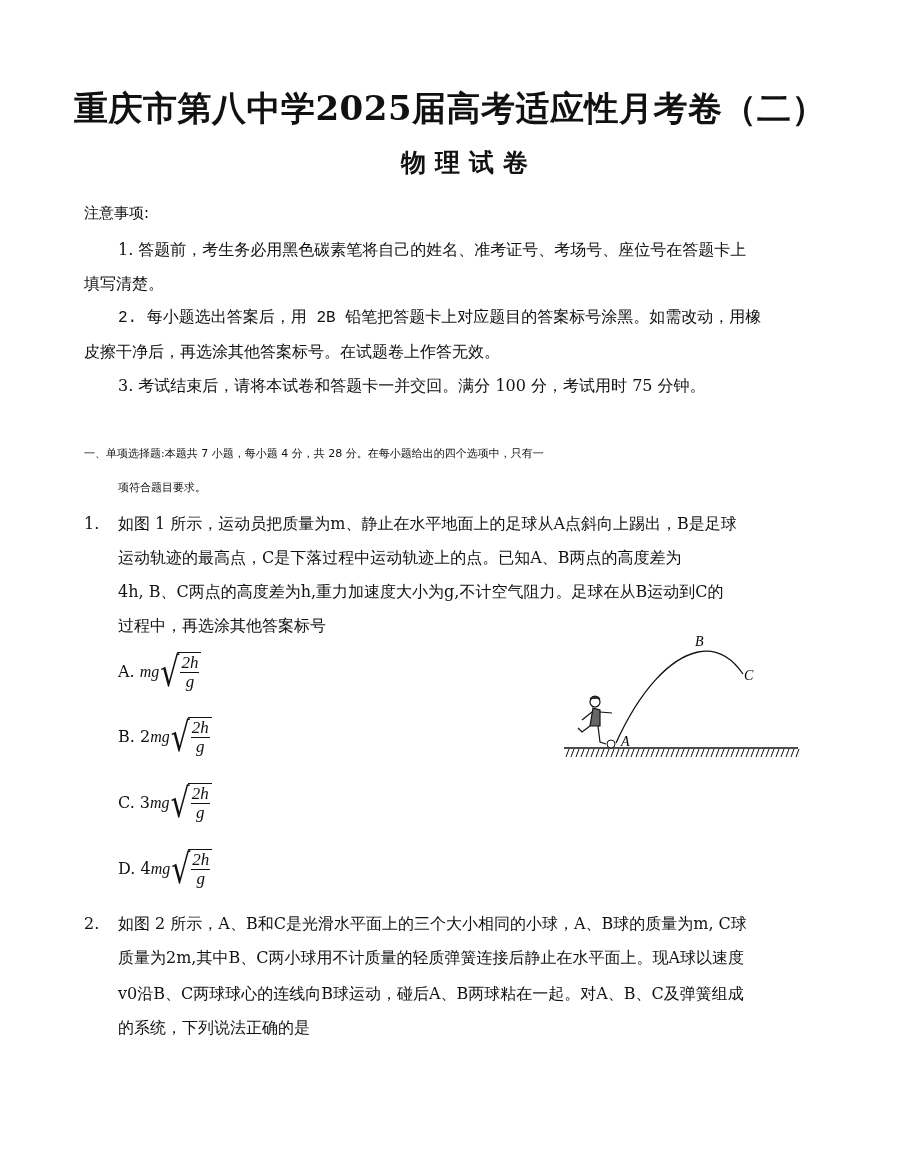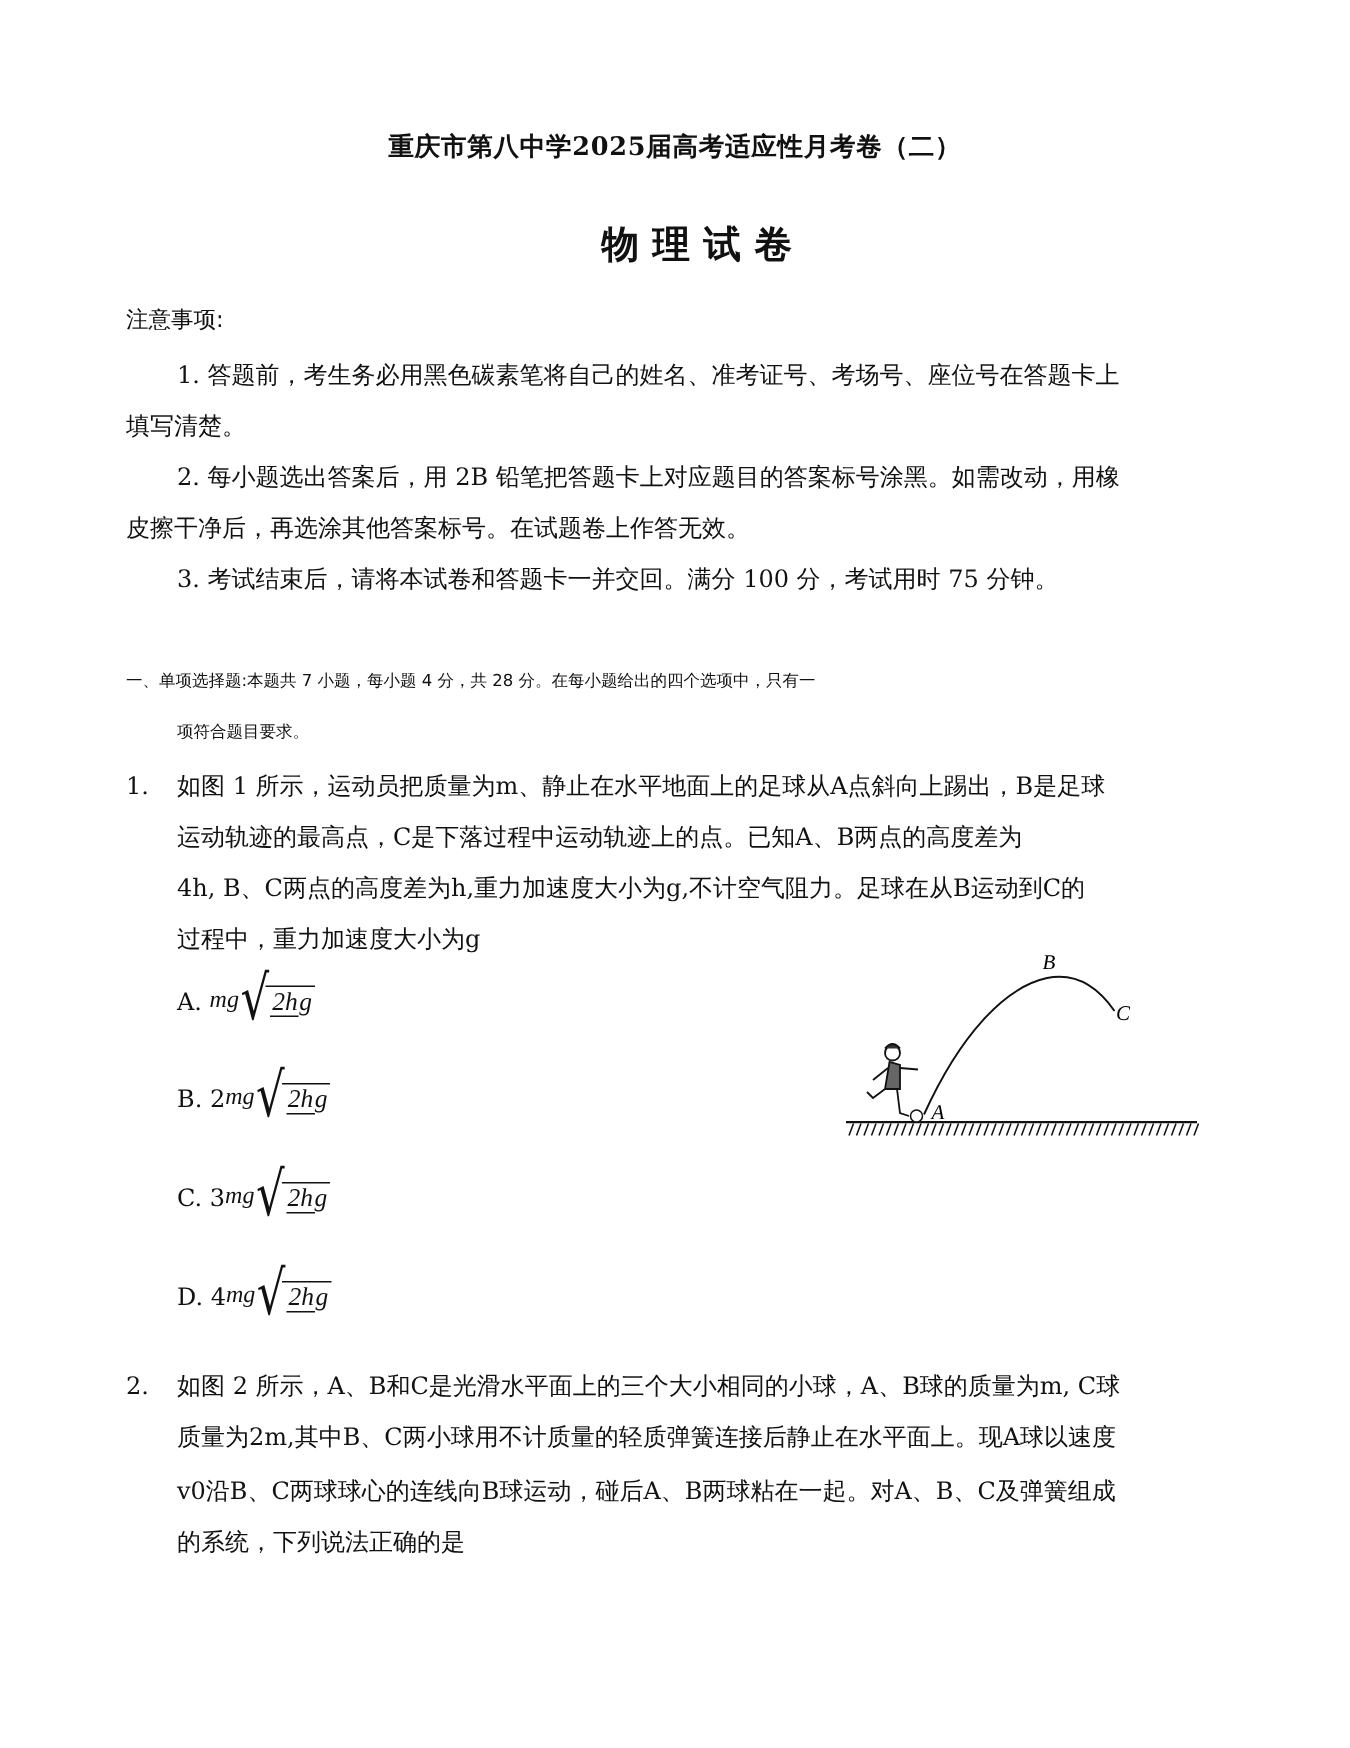--- a/index.html
+++ b/index.html
@@ -1,51 +1,51 @@
 <!DOCTYPE html>
 <html><head>
 <meta charset="utf-8">
 <style>
   html, body { margin: 0; padding: 0; background: #ffffff; }
   body { width: 900px; height: 1165px; position: relative; overflow: hidden;
          font-family: "DejaVu Serif", "Liberation Serif", serif; color: #111; }
   .abs { position: absolute; white-space: nowrap; }
-  .title { left: 0; width: 900px; text-align: center; top: 86px; font-size: 17px; font-weight: bold; letter-spacing: 0.5px; }
+  .title { left: 0; width: 900px; text-align: center; top: 86px; font-size: 34px; font-weight: bold; letter-spacing: 0.5px; }
   .subtitle { left: 0; width: 900px; text-align: center; top: 146px; font-size: 25px; font-weight: bold; letter-spacing: 9px; padding-left: 19px; }
   .notes-head { left: 84px; top: 204px; font-size: 15px; font-family: "DejaVu Sans", "Liberation Sans", sans-serif; }
   .p { font-size: 16px; line-height: 20px; }
   .sec { font-family: "DejaVu Sans", "Liberation Sans", sans-serif; font-size: 11px; }
   i { font-style: italic; font-family: "Liberation Serif", "DejaVu Serif", serif; }
   .opt { font-size: 16px; display: flex; align-items: center; }
-  .frac { display: inline-flex; flex-direction: row; align-items: center; font-style: italic; font-family: "Liberation Serif", serif; font-size: 17px; line-height: 18px; border-top: 1px solid #111; padding: 1px 2px 0 3px; }
+  .frac { display: inline-flex; flex-direction: column; align-items: center; font-style: italic; font-family: "Liberation Serif", serif; font-size: 17px; line-height: 18px; border-top: 1px solid #111; padding: 1px 2px 0 3px; }
   .frac .num { border-bottom: 1px solid #111; padding: 0 1px; }
   .rad { font-size: 30px; font-family: "DejaVu Sans", sans-serif; line-height: 30px; margin-right: -2px; transform: scaleY(1.35); display: inline-block; }
   .sqrt { display: inline-flex; align-items: center; margin-left: 1px; }
 </style>
 </head>
 <body>
 
 <div class="abs title">重庆市第八中学2025届高考适应性月考卷（二）</div>
 <div class="abs subtitle">物理试卷</div>
 
 <div class="abs notes-head">注意事项:</div>
 <div class="abs p" style="left:118px; top:240px;">1. 答题前，考生务必用黑色碳素笔将自己的姓名、准考证号、考场号、座位号在答题卡上</div>
 <div class="abs p" style="left:84px; top:274px;">填写清楚。</div>
-<div class="abs p" style="left:118px; top:308px;">2. 每小题选出答案后，用 2B 铅笔把答题卡上对应题目的答案标号涂黑。如需改动，用橡</div>
+<div class="abs p" style="left:118px; top:308px;font-family:Liberation Mono, monospace;">2. 每小题选出答案后，用 2B 铅笔把答题卡上对应题目的答案标号涂黑。如需改动，用橡</div>
 <div class="abs p" style="left:84px; top:342px;">皮擦干净后，再选涂其他答案标号。在试题卷上作答无效。</div>
 <div class="abs p" style="left:118px; top:376px;">3. 考试结束后，请将本试卷和答题卡一并交回。满分 100 分，考试用时 75 分钟。</div>
 
 <div class="abs sec" style="left:84px; top:446px;">一、单项选择题:本题共 7 小题，每小题 4 分，共 28 分。在每小题给出的四个选项中，只有一</div>
 <div class="abs sec" style="left:118px; top:480px;">项符合题目要求。</div>
 
 <div class="abs p" style="left:84px; top:514px;">1.</div>
 <div class="abs p" style="left:118px; top:514px;">如图 1 所示，运动员把质量为m、静止在水平地面上的足球从A点斜向上踢出，B是足球</div>
 <div class="abs p" style="left:118px; top:548px;">运动轨迹的最高点，C是下落过程中运动轨迹上的点。已知A、B两点的高度差为</div>
 <div class="abs p" style="left:118px; top:582px;">4h, B、C两点的高度差为h,重力加速度大小为g,不计空气阻力。足球在从B运动到C的</div>
-<div class="abs p" style="left:118px; top:616px;">过程中，重力加速度大小为g</div>
+<div class="abs p" style="left:118px; top:616px;">过程中，再选涂其他答案标号</div>
 
 <div class="abs opt" style="left:118px; top:652px;">
   <span>A.</span>&nbsp;
   <span></span><i>mg</i>
   <span class="sqrt">
       <span class="rad">√</span>
       <span class="frac">
         <span class="num">2h</span>
         <span>g</span>
       </span>

